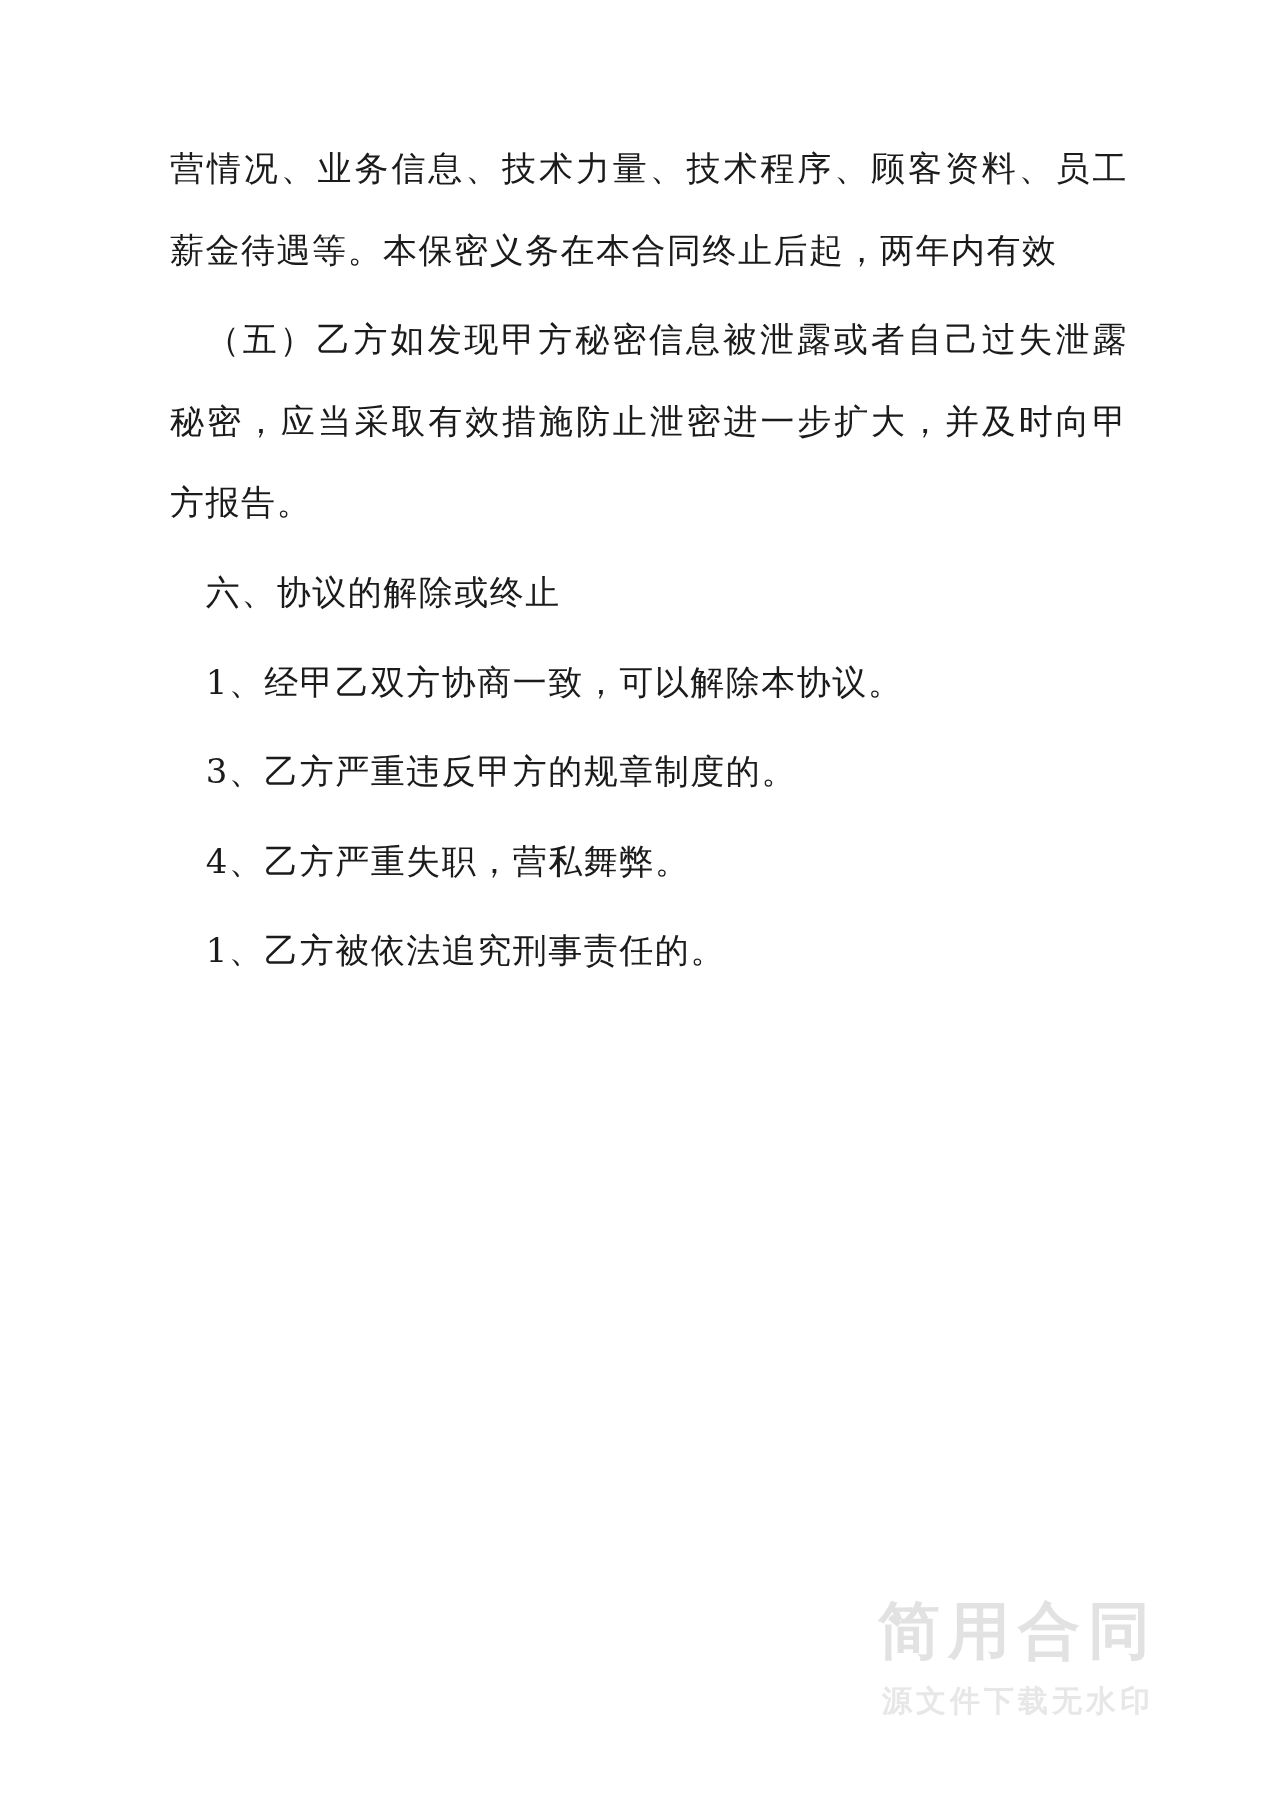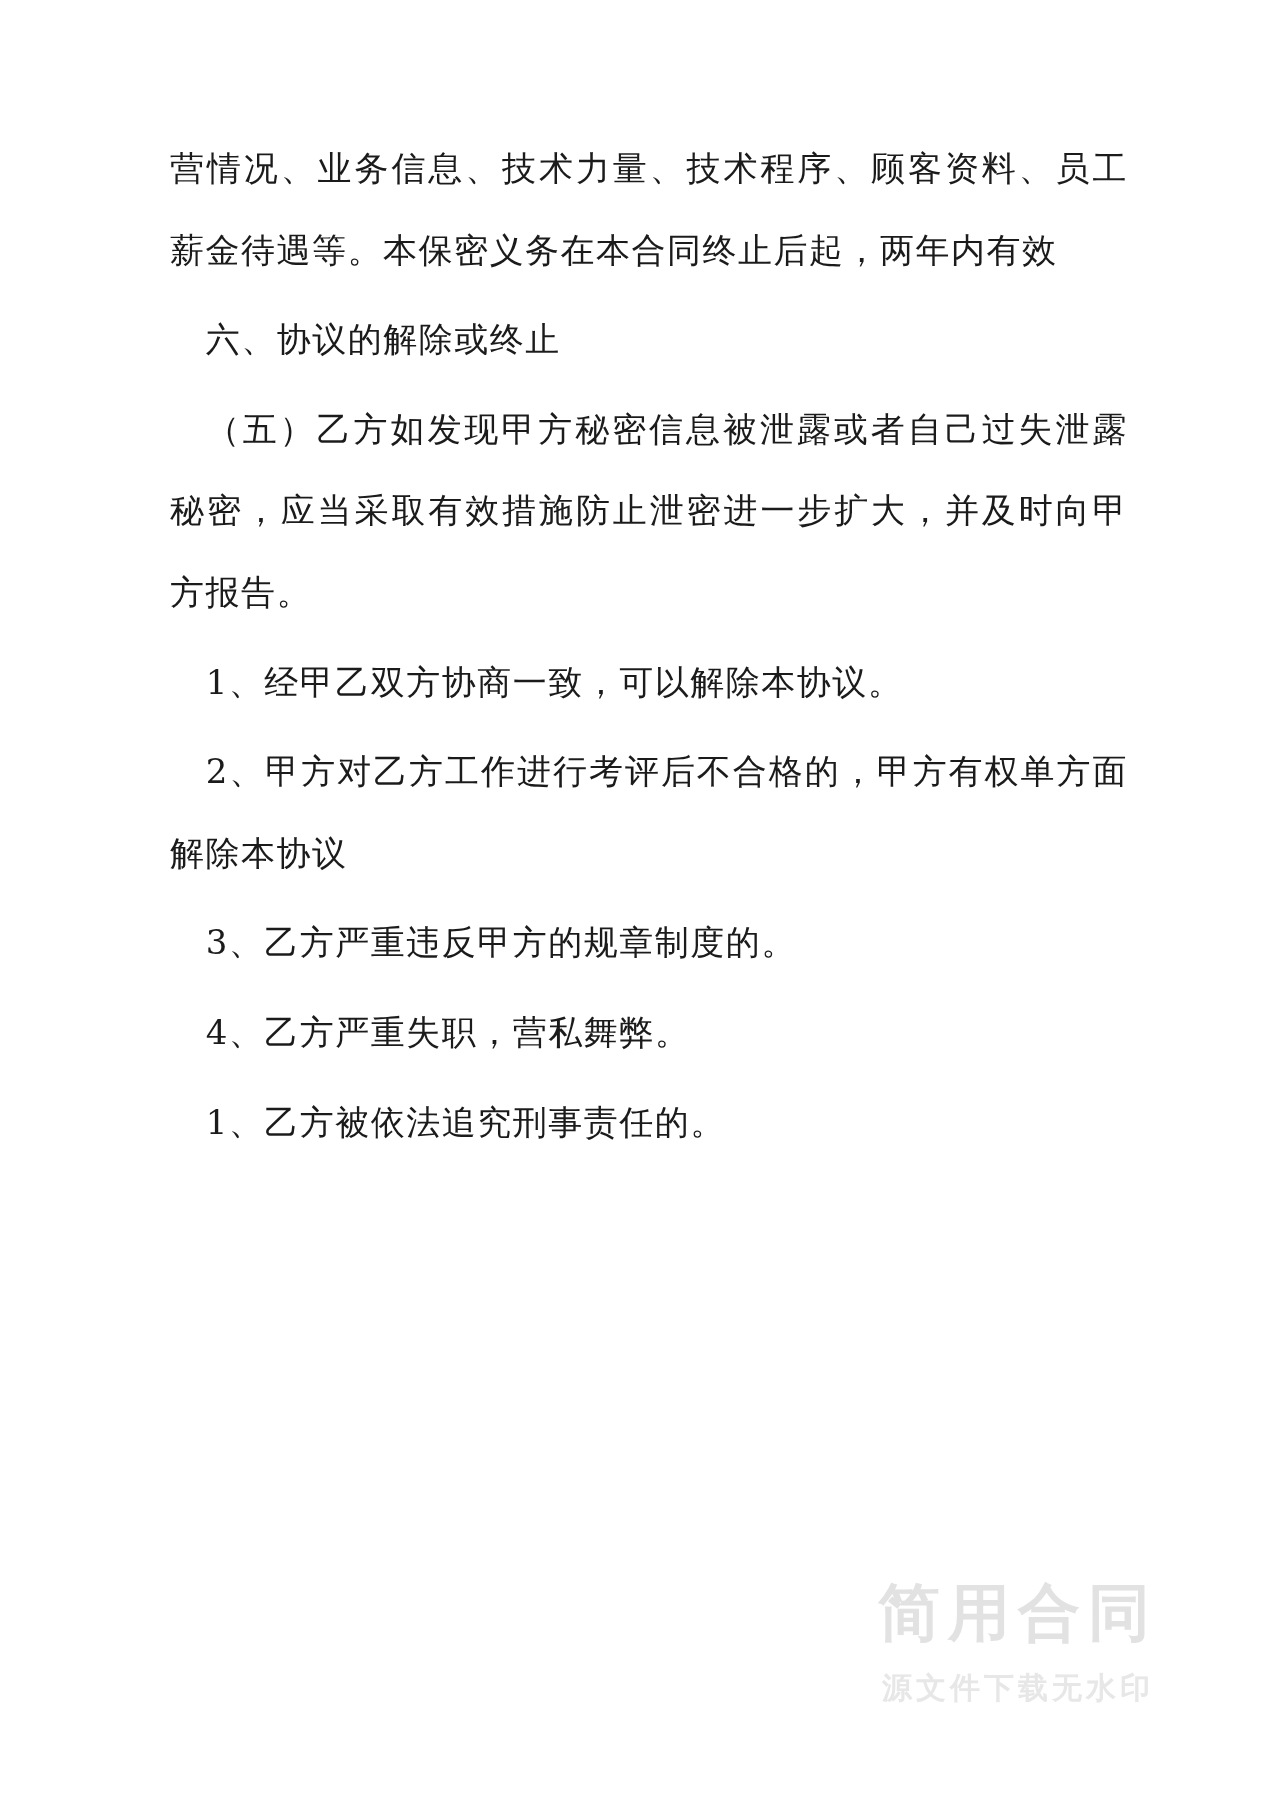--- a/index.html
+++ b/index.html
@@ -28,23 +28,23 @@
   .doc-body p {
     margin: 0 7px 8px 0;
   }
   .doc-body p.indent {
     text-indent: 1.05em;
   }
   .watermark {
     position: absolute;
     z-index: 1;
     right: 122px;
-    bottom: 101px;
+    bottom: 88px;
     text-align: center;
-    font-family: Liberation Mono, monospace;
+    font-family: Liberation Serif, serif;
     user-select: none;
     margin-top: 28px;
   }
   .wm-title {
     font-size: 62px;
     font-weight: 900;
     letter-spacing: 8px;
     line-height: 1.1;
     white-space: nowrap;
   }
@@ -55,24 +55,23 @@
     letter-spacing: 4px;
     white-space: nowrap;
     text-align: center;
   }
 </style>
 </head>
 <body style="background: rgb(255, 255, 255);">
 
 <div class="doc-body" style="color: rgb(27, 27, 27);">
     <p>营情况、业务信息、技术力量、技术程序、顾客资料、员工薪金待遇等。本保密义务在本合同终止后起，两年内有效</p>
+    <p class="indent">（五）乙方如发现甲方秘密信息被泄露或者自己过失泄露秘密，应当采取有效措施防止泄密进一步扩大，并及时向甲方报告。</p>
     <p class="indent">六、协议的解除或终止</p>
-    <p class="indent">（五）乙方如发现甲方秘密信息被泄露或者自己过失泄露秘密，应当采取有效措施防止泄密进一步扩大，并及时向甲方报告。</p>
     <p class="indent">1、经甲乙双方协商一致，可以解除本协议。</p>
-    <p class="indent">2、甲方对乙方工作进行考评后不合格的，甲方有权单方面解除本协议</p>
     <p class="indent">3、乙方严重违反甲方的规章制度的。</p>
     <p class="indent">4、乙方严重失职，营私舞弊。</p>
     <p class="indent">1、乙方被依法追究刑事责任的。</p>
   </div>
 
 <div class="watermark">
   <div class="wm-title" style="color: rgb(226, 226, 226);">简用合同</div>
   <div class="wm-subtitle" style="color: rgb(231, 231, 231);">源文件下载无水印</div>
 </div>
 

